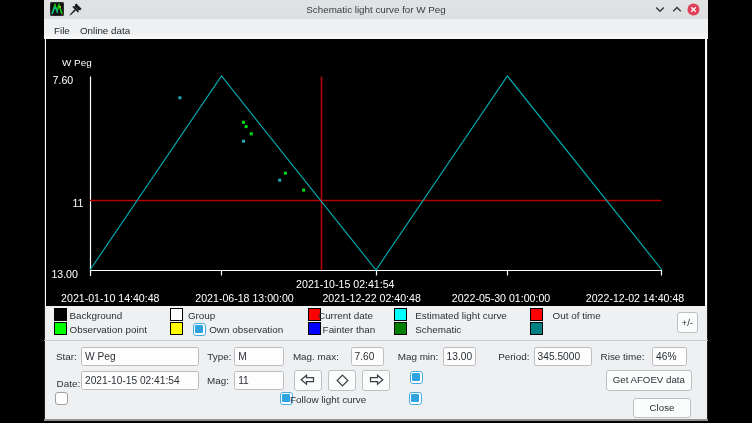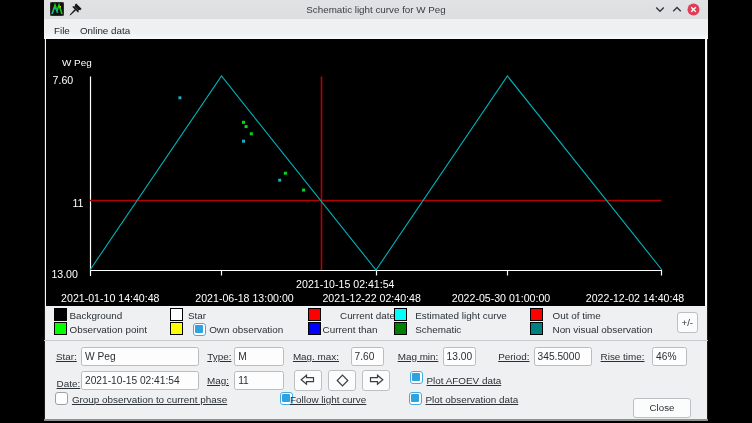--- a/index.html
+++ b/index.html
@@ -13,21 +13,21 @@
   
   #menubar{position:absolute;left:0;top:19px;width:664px;height:20px;background:linear-gradient(#eff0f1 70%,#f9fafb);}
   .menuitem{position:absolute;top:0;height:20px;line-height:24px;font-size:9.8px;color:#1e2226;}
   
   #plot{position:absolute;left:2px;top:39px;width:659px;height:266.5px;background:#000;}
   
   #legend{position:absolute;left:0;top:306px;width:664px;height:34px;border-bottom:1px solid #c8cace;}
   .sw{position:absolute;width:11px;height:11px;border:1px solid #000;}
   .lt{position:absolute;font-size:9.9px;color:#2b3035;height:14px;line-height:14px;white-space:nowrap;}
   
-  .lbl{position:absolute;font-size:9.9px;color:#2b3035;height:19px;line-height:19px;white-space:nowrap;text-decoration:underline;}
+  .lbl{position:absolute;font-size:9.9px;color:#2b3035;height:19px;line-height:19px;white-space:nowrap;}
   .inp{position:absolute;height:17px;background:#fdfdfd;border:1px solid #b9bdc1;border-radius:2.5px;font-size:10.2px;color:#2b3035;line-height:17px;padding:0 0 0 3px;white-space:nowrap;}
   .btn{position:absolute;background:#fbfcfc;border:1px solid #bcc0c4;border-radius:3px;font-size:9.7px;color:#2b3035;text-align:center;}
   .cb{position:absolute;width:13px;height:13px;border-radius:3px;box-sizing:border-box;}
   .cb.off{background:#fff;border:1.3px solid #9ea1a4;}
   .cb.on{background:#fff;border:1.5px solid #43abe4;}
   .cb.on::after{content:"";position:absolute;left:1px;top:1px;width:8px;height:8px;background:#2fa2e0;border-radius:1px;}
 </style></head>
 <body>
 <div id="win">
   <div id="edgeL"></div>
@@ -116,35 +116,34 @@
     </svg>
   </div>
 
   <div id="legend">
     <div class="sw" style="left:9.5px;top:2px;background:#000"></div>
     <div class="sw" style="left:9.5px;top:16.3px;background:#00ff00"></div>
     <div class="lt" style="left:25.5px;top:2.5px">Background</div>
     <div class="lt" style="left:25.5px;top:16.5px">Observation point</div>
     <div class="sw" style="left:125.7px;top:2px;background:#fff"></div>
     <div class="sw" style="left:125.7px;top:16.3px;background:#ffff00"></div>
-    <div class="lt" style="left:143.9px;top:2.5px">Star</div>
+    <div class="lt" style="left:143.9px;top:2.5px">Group</div>
     <div class="cb on" style="left:149px;top:16.5px"></div>
     <div class="lt" style="left:165.2px;top:16.5px">Own observation</div>
     <div class="sw" style="left:264px;top:2px;background:#ff0000"></div>
     <div class="sw" style="left:264px;top:16.3px;background:#0000ff"></div>
-    <div class="lt" style="left:296px;top:2.5px">Current date</div>
-    <div class="lt" style="left:278.6px;top:16.5px">Current than</div>
+    <div class="lt" style="left:274px;top:2.5px">Current date</div>
+    <div class="lt" style="left:278.6px;top:16.5px">Fainter than</div>
     <div class="sw" style="left:349.8px;top:2px;background:#00ffff"></div>
     <div class="sw" style="left:349.8px;top:16.3px;background:#008000"></div>
     <div class="lt" style="left:371.2px;top:2.5px">Estimated light curve</div>
     <div class="lt" style="left:371.2px;top:16.5px">Schematic</div>
     <div class="sw" style="left:486.4px;top:2px;background:#ff0000"></div>
     <div class="sw" style="left:486.4px;top:16.3px;background:#008080"></div>
     <div class="lt" style="left:508.5px;top:2.5px">Out of time</div>
-    <div class="lt" style="left:508.5px;top:16.5px">Non visual observation</div>
     <div class="btn" style="left:632.6px;top:5.5px;width:19.4px;height:19.5px;line-height:19.5px">+/-</div>
   </div>
 
   <div class="lbl" style="left:11.9px;top:347px">Star:</div>
   <div class="inp" style="left:37px;top:347px;width:112.5px">W Peg</div>
   <div class="lbl" style="left:163.3px;top:347px">Type:</div>
   <div class="inp" style="left:190.2px;top:347px;width:44.5px">M</div>
   <div class="lbl" style="left:248.9px;top:347px">Mag. max:</div>
   <div class="inp" style="left:306.5px;top:347px;width:28.5px">7.60</div>
   <div class="lbl" style="left:353.7px;top:347px">Mag min:</div>
@@ -167,22 +166,20 @@
     <svg width="13" height="13" viewBox="0 0 13 13" style="margin-top:2.5px">
         <path d="M6.5,1.2 L11.8,6.5 L6.5,11.8 L1.2,6.5 Z" fill="none" stroke="#3a3f44" stroke-width="1.2"></path>
       </svg>
   </div>
   <div class="btn" style="left:317.8px;top:370.3px;width:26.7px;height:18.4px">
     <svg width="15" height="12" viewBox="0 0 15 12" style="margin-top:3px">
         <path d="M8.5,1.2 L8.5,3.7 L1.5,3.7 L1.5,7.7 L8.5,7.7 L8.5,10.2 L13.8,5.7 Z" fill="none" stroke="#3a3f44" stroke-width="1.2"></path>
       </svg>
   </div>
   <div class="cb on" style="left:365.5px;top:371px"></div>
-  <div class="lbl" style="left:382.5px;top:370.5px">Plot AFOEV data</div>
+  <div class="btn" style="left:561.9px;top:370px;width:83.8px;height:18.9px;line-height:18.9px">Get AFOEV data</div>
 
   <div class="cb off" style="left:11.3px;top:392.3px"></div>
-  <div class="lbl" style="left:27.9px;top:390px">Group observation to current phase</div>
   <div class="cb on" style="left:235.7px;top:392.2px"></div>
   <div class="lbl" style="left:246px;top:390px">Follow light curve</div>
   <div class="cb on" style="left:364.5px;top:392.2px"></div>
-  <div class="lbl" style="left:381.5px;top:390px">Plot observation data</div>
   <div class="btn" style="left:589px;top:397.5px;width:56px;height:18px;line-height:18px">Close</div>
 </div>
 
 </body></html>

